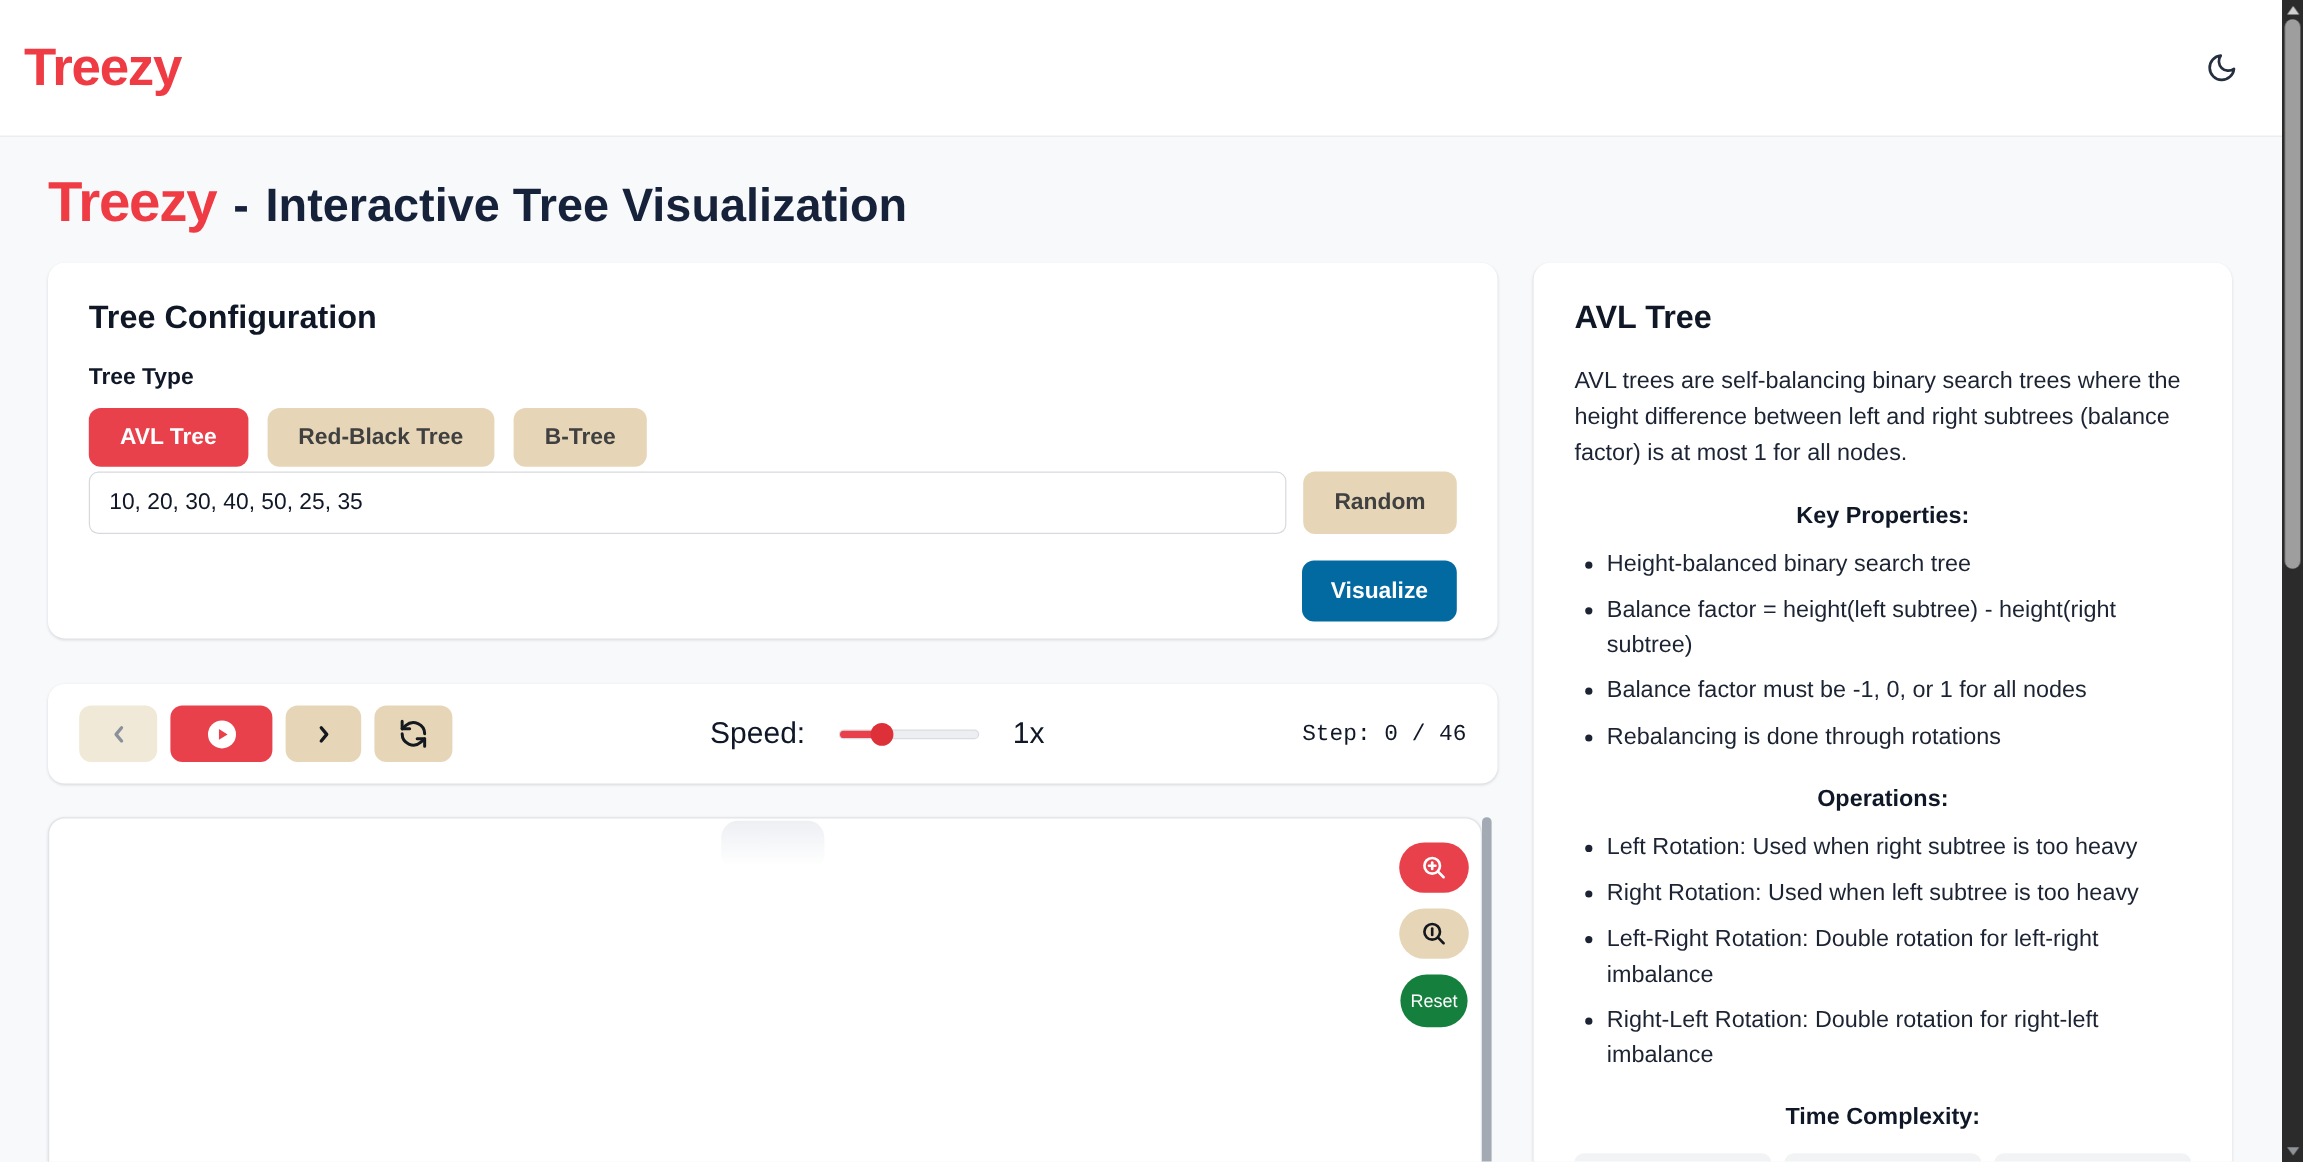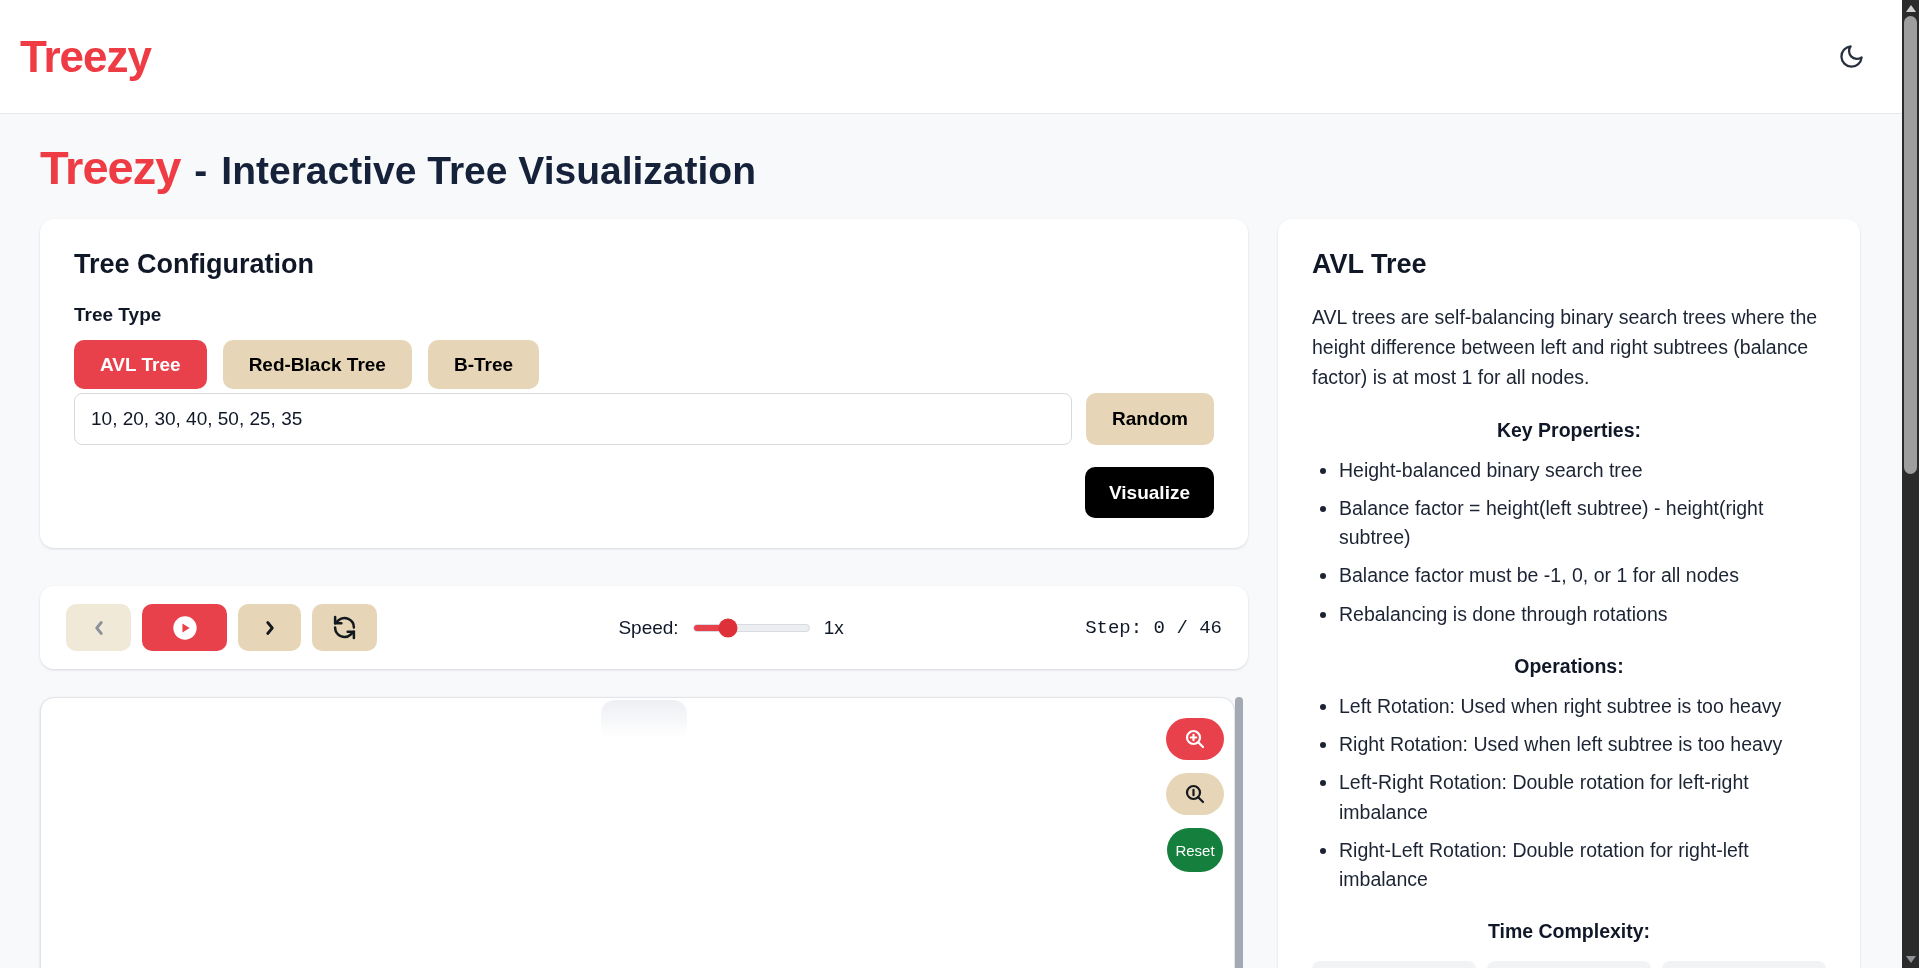--- a/index.html
+++ b/index.html
@@ -36,25 +36,25 @@
 
   
   .layout { display:flex; gap:30px; margin-top:24px; align-items:flex-start; }
   .left-col { width:1208px; flex:none; }
   .card {
     background:#ffffff; border-radius:14px;
     box-shadow:0 1px 3px rgba(16,24,40,.09), 0 1px 2px rgba(16,24,40,.05);
   }
 
   
-  .config-card { padding:30px 34px 30px; width:1208px; }
+  .config-card { padding:30px 34px 14px; width:1208px; }
   .config-card h2 { margin:0; font-size:27px; font-weight:bold; color:#101828; }
   .field-label { font-size:19px; font-weight:bold; color:#101828; margin:24px 0 14px; }
-  .btn { border:none; border-radius:10px; font-family:inherit; font-size:19px; font-weight:bold; height:49px; padding:0 26px; cursor:pointer; color:#000000; }
-  .btn.red { background:#000000; color:#ffffff; }
+  .btn { border:none; border-radius:10px; font-family:inherit; font-size:19px; font-weight:bold; height:49px; padding:0 26px; cursor:pointer; color:#404040; }
+  .btn.red { background:#0369a1; color:#ffffff; }
   .btn.tan { background:#e6d6b7; }
   .btn-row { display:flex; gap:16px; }
   .btn-row .btn.active { background:#e8414b; color:#ffffff; }
   .btn-row .btn { background:#e6d6b7; }
   .input-row { display:flex; gap:14px; margin-top:4px; align-items:center; }
   .values-input {
     flex:1; height:52px; border:1px solid #d6d9de; border-radius:8px;
     padding:0 16px; font-size:19px; font-family:inherit; color:#101828; background:#fff; outline:none;
   }
   .input-row .btn { height:52px; }
@@ -65,21 +65,21 @@
   .controls-card {
     margin-top:38px; height:83px; width:1208px;
     display:flex; align-items:center; justify-content:space-between; padding:0 26px;
   }
   .pb-buttons { display:flex; gap:11px; }
   .pb { border:none; border-radius:10px; height:47px; display:flex; align-items:center; justify-content:center; cursor:pointer; }
   .pb.prev { width:65px; background:#f1e9d8; }
   .pb.play { width:85px; background:#e8414b; }
   .pb.next { width:63px; background:#e6d6b7; }
   .pb.reset { width:65px; background:#e6d6b7; }
-  .speed-group { display:flex; align-items:center; gap:14px; font-size:19px; color:#101828; }
+  .speed-group { display:flex; align-items:center; gap:28px; font-size:25px; color:#101828; }
   .slider { position:relative; width:117px; height:8px; background:#eceef1; border:1px solid #d8dbe0; border-radius:5px; cursor:pointer; }
   .slider-fill { position:absolute; left:0; top:0; height:100%; background:#e8414b; border-radius:5px; }
   .slider-thumb { position:absolute; top:50%; transform:translate(-50%,-50%); width:19px; height:19px; background:#dd3039; border-radius:50%; }
   .step-group { font-size:19px; color:#101828; white-space:nowrap;font-family:Liberation Mono, monospace; }
 
   
   .viz-row { position:relative; margin-top:28px; width:1208px; }
   .viz-card { width:1195px; height:640px; border:1px solid #e2e4e8; position:relative; overflow:hidden; }
   .ghost-node { position:absolute; left:560px; top:2px; width:86px; height:42px; border-radius:14px;
     background:linear-gradient(180deg,#edeff3 0%, rgba(255,255,255,0) 90%); }

